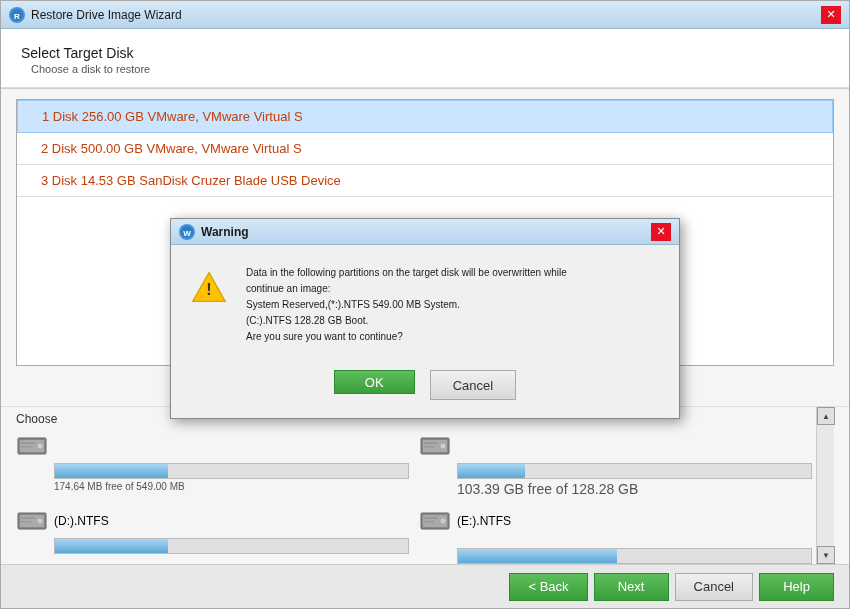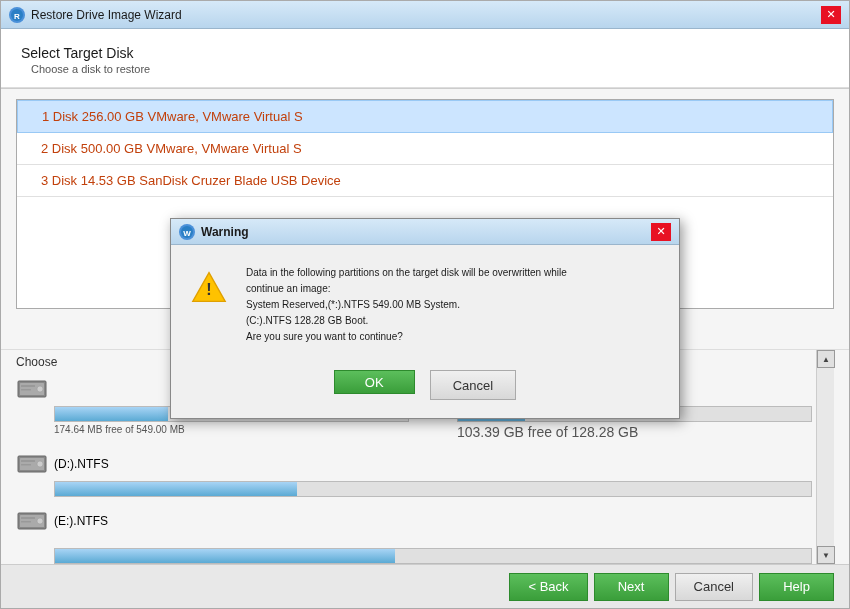--- a/index.html
+++ b/index.html
@@ -348,21 +348,21 @@
             </svg>
             <span style="font-size:12px;"></span>
           </div>
           <div style="height:16px; background:#e0e0e0; border:1px solid #bbb; margin-left:38px; position:relative;">
             <div style="width:19%; height:100%; background:linear-gradient(to bottom,#a8d4f5,#5baad4);"></div>
           </div>
           <div style="font-size:14px; color:#555; margin-left:38px; margin-top:2px;">103.39 GB free of 128.28 GB</div>
         </div>
       </div>
 
-      <div style="display:grid; grid-template-columns:1fr; gap:10px; padding-right:22px; margin-top:10px;">
+      <div style="display:grid; grid-template-columns:1fr 1fr; gap:10px; padding-right:22px; margin-top:10px;">
 
         <div>
           <div style="display:flex; align-items:center; margin-bottom:3px;">
             <svg class="drive-icon" viewBox="0 0 32 28" fill="none" xmlns="http://www.w3.org/2000/svg">
               <rect x="2" y="6" width="28" height="16" rx="1" fill="#888" stroke="#666" stroke-width="1"></rect>
               <rect x="4" y="8" width="24" height="12" rx="0.5" fill="#aaa"></rect>
               <circle cx="24" cy="14" r="3" fill="#ccc" stroke="#999" stroke-width="0.5"></circle>
               <rect x="5" y="10" width="14" height="2" rx="0.5" fill="#999"></rect>
               <rect x="5" y="14" width="10" height="1.5" rx="0.5" fill="#999"></rect>
             </svg>

